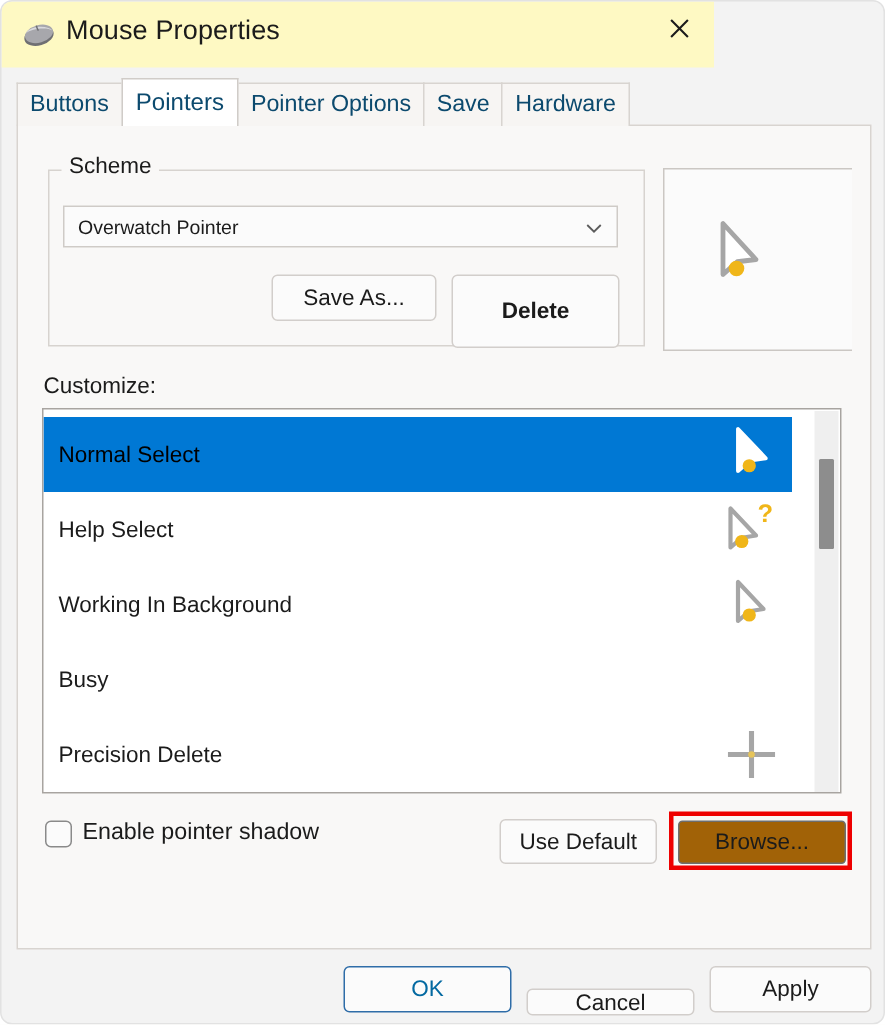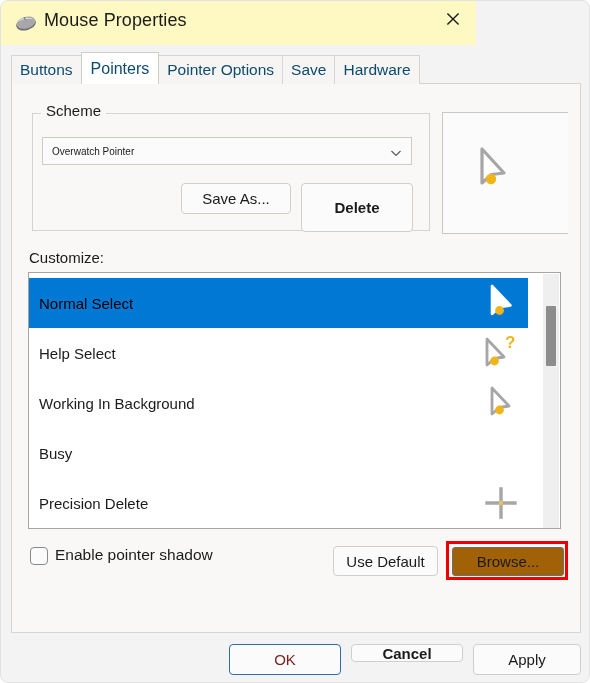--- a/index.html
+++ b/index.html
@@ -126,21 +126,21 @@
     width: 370px; height: 28px;
     background: #fbfbfb;
     border: 1px solid #cfcbc7;
     box-sizing: border-box;
     display: flex;
     align-items: center;
     cursor: default;
   }
   #scheme-select-value {
     margin-left: 9px;
-    font-size: 10px;
+    font-size: 13px;
     color: #1b1b1b;
     white-space: nowrap;
     text-align: center;
   }
   #scheme-chevron {
     position: absolute;
     right: 9px; top: 50%;
     transform: translateY(-50%);
     width: 12px; height: 12px;
   }
@@ -301,26 +301,26 @@
   
   #btn-ok {
     position: absolute;
     left: 228px; top: 643px;
     width: 112px; height: 31px;
     background: #fbfbfb;
     border: 1px solid #2f6da8;
     border-radius: 4px;
     box-sizing: border-box;
     display: flex; align-items: center; justify-content: center;
-    font-size: 15px; color: #7f1d1d; cursor: default;
+    font-size: 15px; color: #0369a1; cursor: default;
   }
   #btn-cancel {
     position: absolute;
-    left: 350px; top: 643px;
-    width: 112px; height: 18px; font-weight: bold;
+    left: 350px; top: 658px;
+    width: 112px; height: 18px;
   }
   #btn-apply {
     position: absolute;
     left: 472px; top: 643px;
     width: 108px; height: 31px;
   }
 </style>
 </head>
 <body>
 

